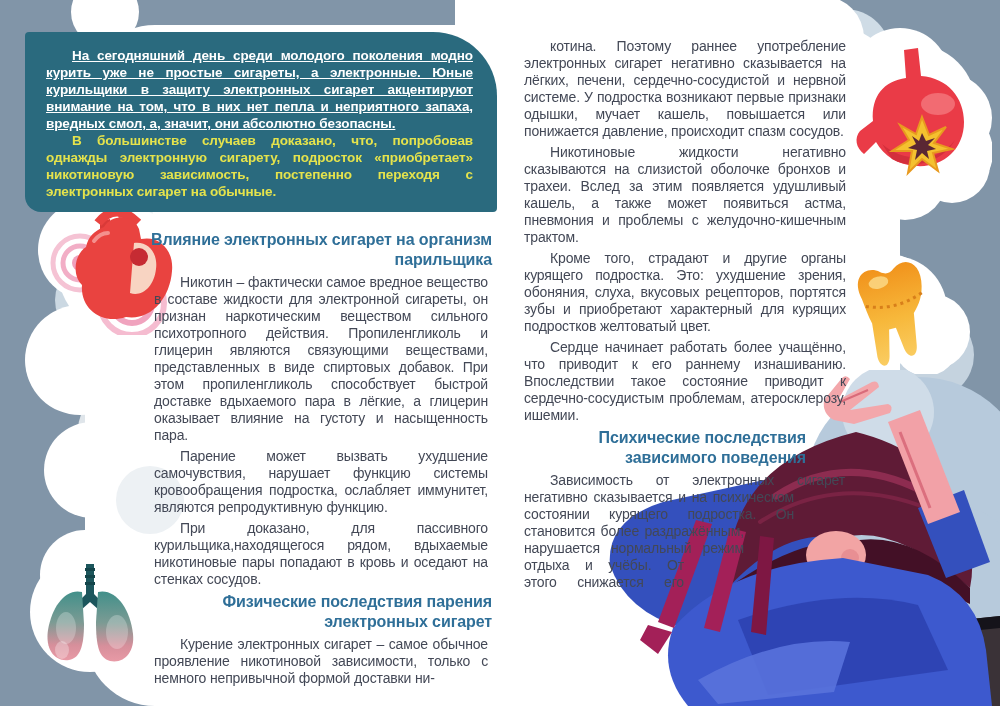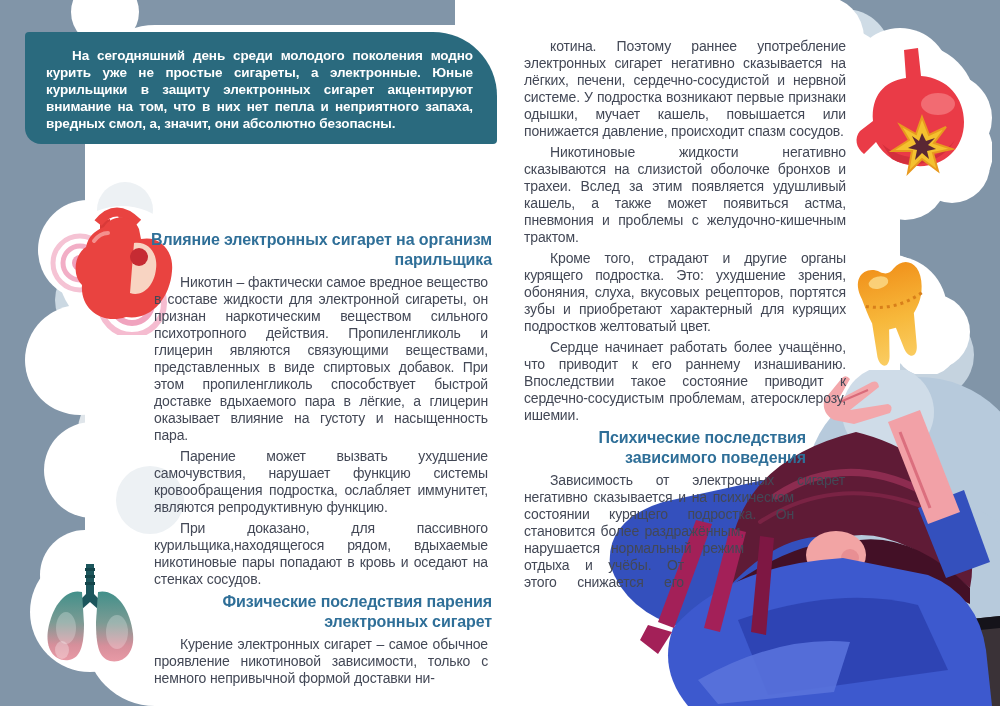--- a/index.html
+++ b/index.html
@@ -13,21 +13,21 @@
   
   .intro-box{
     position:absolute;left:25px;top:32px;width:472px;box-sizing:border-box;
     background:#2A6A7E;border-radius:4px 64px 4px 16px;
     padding:15px 24px 12px 21px;z-index:3;
   }
   .intro-box p{
     margin:0;font-size:13.5px;line-height:17px;font-weight:bold;
     text-align:justify;text-indent:26px;letter-spacing:-0.1px;
   }
-  .intro-main{color:#FFFFFF;}
+  .intro-main{color:#FFFFFF;text-decoration:underline;}
   .intro-highlight{color:#E5E34C;}
   
   .col{position:absolute;z-index:3;}
   .col-left{left:150px;top:228px;width:342px;}
   .col-right{left:520px;top:34px;width:330px;}
   .col h2{
     margin:2px 0 3px 0;font-size:16px;line-height:20px;font-weight:bold;
     color:#2F6F98;text-align:right;letter-spacing:-0.1px;
   }
   .col p, .wrap-para{
@@ -89,20 +89,21 @@
 
     <circle cx="888" cy="302" r="48" fill="#FFFFFF"></circle>
     <circle cx="932" cy="332" r="38" fill="#FFFFFF"></circle>
 
     <circle cx="150" cy="500" r="34" fill="#EDF1F4"></circle>
     <circle cx="125" cy="210" r="28" fill="#EDF1F4"></circle>
   </svg>
 
   <div class="intro-box">
     <p class="intro-main">На сегодняшний день среди молодого поколения модно курить уже не простые сигареты, а электронные. Юные курильщики в защиту электронных сигарет акцентируют внимание на том, что в них нет пепла и неприятного запаха, вредных смол, а, значит, они абсолютно безопасны.</p>
+    <p class="intro-highlight">В большинстве случаев доказано, что, попробовав однажды электронную сигарету, подросток «приобретает» никотиновую зависимость, постепенно переходя с электронных сигарет на обычные.</p>
   </div>
 
   <svg class="illus" style="left:42px;top:205px;" width="160" height="130" viewBox="0 0 160 130">
     <circle cx="80" cy="65" r="64" fill="#FFFFFF"></circle>
     <g>
       <circle cx="38" cy="58" r="27" fill="none" stroke="#F5C3D4" stroke-width="5"></circle>
       <circle cx="38" cy="58" r="17" fill="none" stroke="#F2AEC6" stroke-width="5"></circle>
       <circle cx="38" cy="58" r="8" fill="#F0A0BC"></circle>
       <circle cx="90" cy="98" r="32" fill="none" stroke="#F5BCD0" stroke-width="6"></circle>
       <circle cx="90" cy="98" r="20" fill="none" stroke="#F0A3BE" stroke-width="6"></circle>

